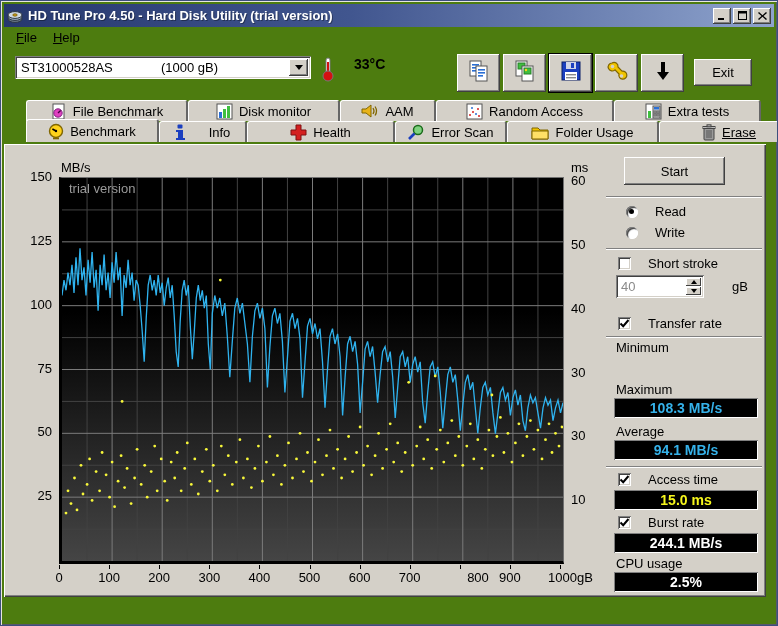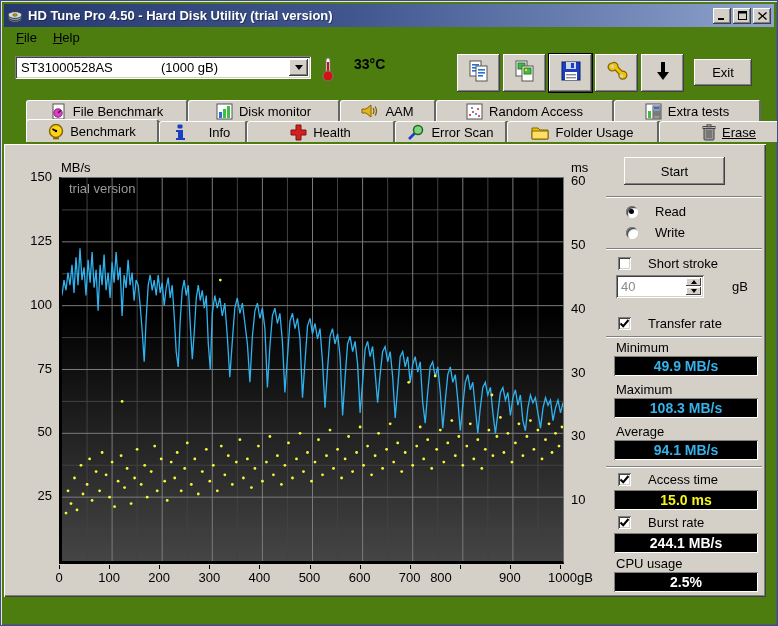--- a/index.html
+++ b/index.html
@@ -522,21 +522,21 @@
         <span class="xlab" style="left:183.29999999999998px;top:426px">300</span>
         <div style="position:absolute;left:205.29999999999998px;top:421px;width:1px;height:4px;background:#000"></div>
         <span class="xlab" style="left:233.4px;top:426px">400</span>
         <div style="position:absolute;left:255.4px;top:421px;width:1px;height:4px;background:#000"></div>
         <span class="xlab" style="left:283.5px;top:426px">500</span>
         <div style="position:absolute;left:305.5px;top:421px;width:1px;height:4px;background:#000"></div>
         <span class="xlab" style="left:333.59999999999997px;top:426px">600</span>
         <div style="position:absolute;left:355.59999999999997px;top:421px;width:1px;height:4px;background:#000"></div>
         <span class="xlab" style="left:383.7px;top:426px">700</span>
         <div style="position:absolute;left:405.7px;top:421px;width:1px;height:4px;background:#000"></div>
-        <span class="xlab" style="left:415px;top:426px">800</span>
+        <span class="xlab" style="left:452px;top:426px">800</span>
         <div style="position:absolute;left:455.8px;top:421px;width:1px;height:4px;background:#000"></div>
         <span class="xlab" style="left:483.90000000000003px;top:426px">900</span>
         <div style="position:absolute;left:505.90000000000003px;top:421px;width:1px;height:4px;background:#000"></div>
         <span class="xlab" style="left:544px;top:426px">1000gB</span>
         <div style="position:absolute;left:556px;top:421px;width:1px;height:4px;background:#000"></div>
       </div>
 
     <div class="start-btn">
         <span>Start</span>
       </div>
@@ -573,23 +573,20 @@
       <div class="checkbox" id="cb-transfer">
           <svg width="11" height="11" viewBox="0 0 11 11">
             <path d="M1.5 5.5 L4.2 8.2 L9.5 2" fill="none" stroke="#000" stroke-width="2"></path>
           </svg>
         </div>
       <span>Transfer rate</span>
     </div>
     <div class="sep" style="top:192px"></div>
 
     <span class="field-label" style="top:196px">Minimum</span>
-    <div class="value-box cyan" style="top:212px">
-        <span>49.9 MB/s</span>
-      </div>
     <span class="field-label" style="top:238px">Maximum</span>
     <div class="value-box cyan" style="top:254px">
         <span>108.3 MB/s</span>
       </div>
     <span class="field-label" style="top:280px">Average</span>
     <div class="value-box cyan" style="top:296px">
         <span>94.1 MB/s</span>
       </div>
     <div class="sep" style="top:322px"></div>
 

